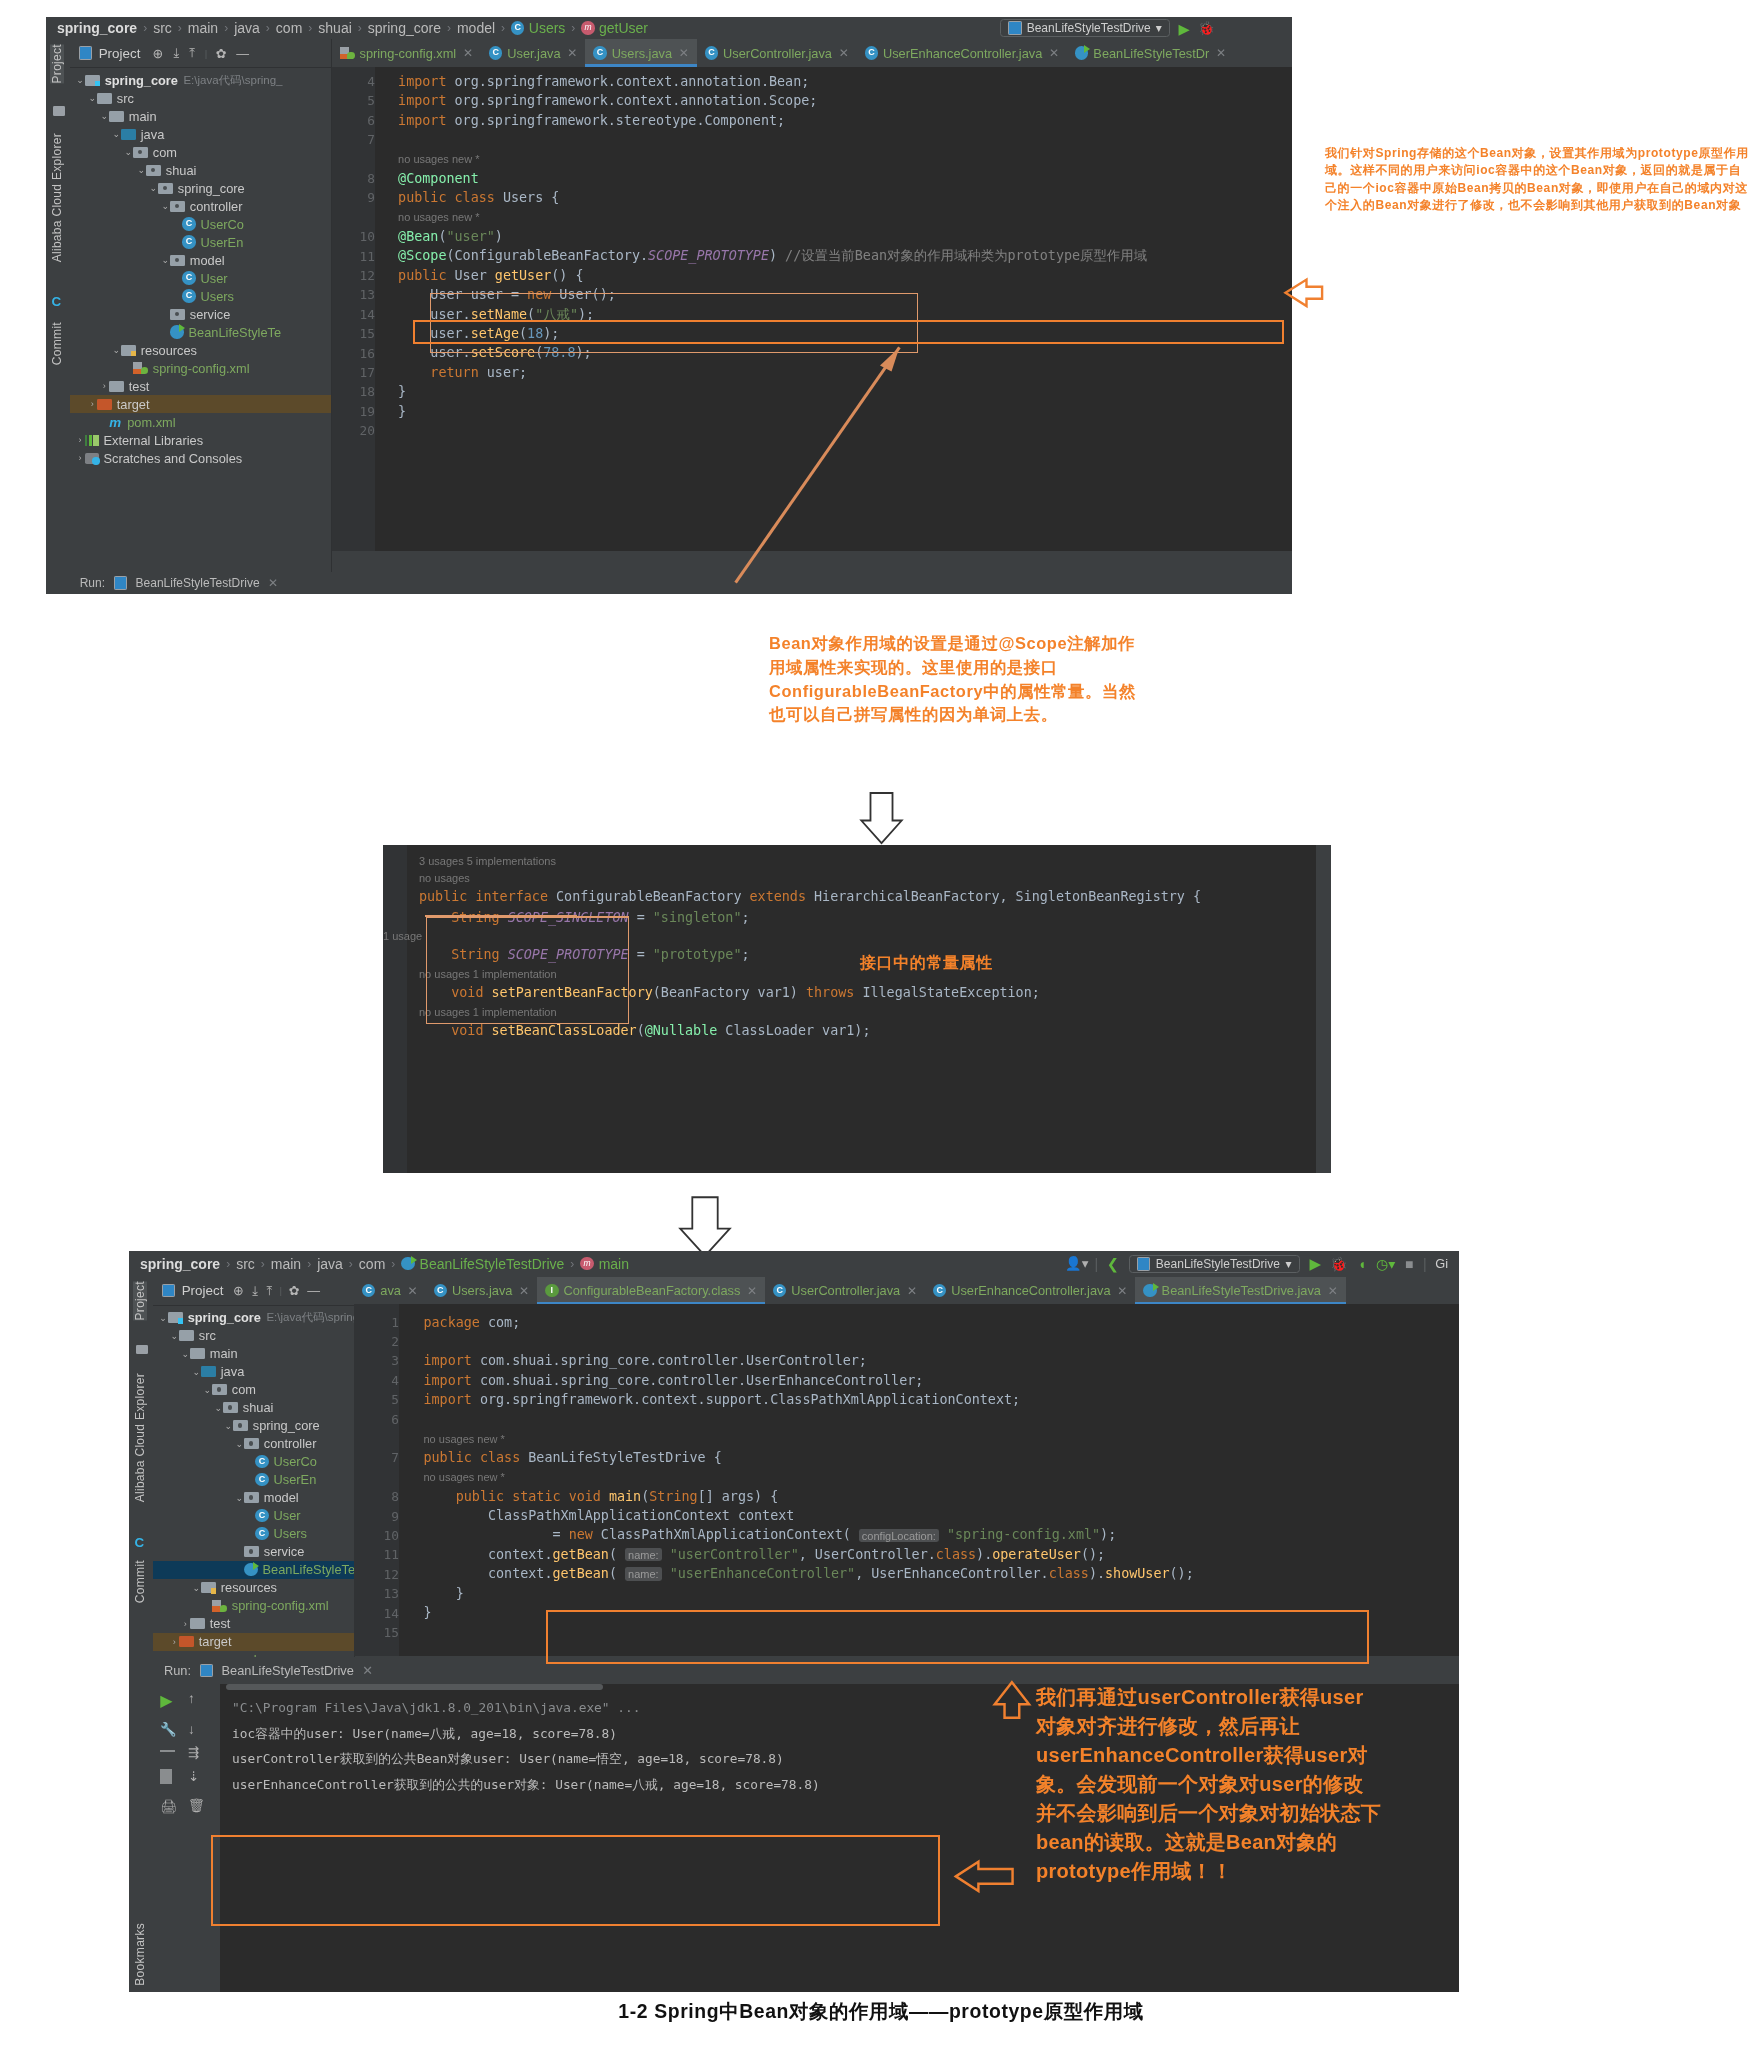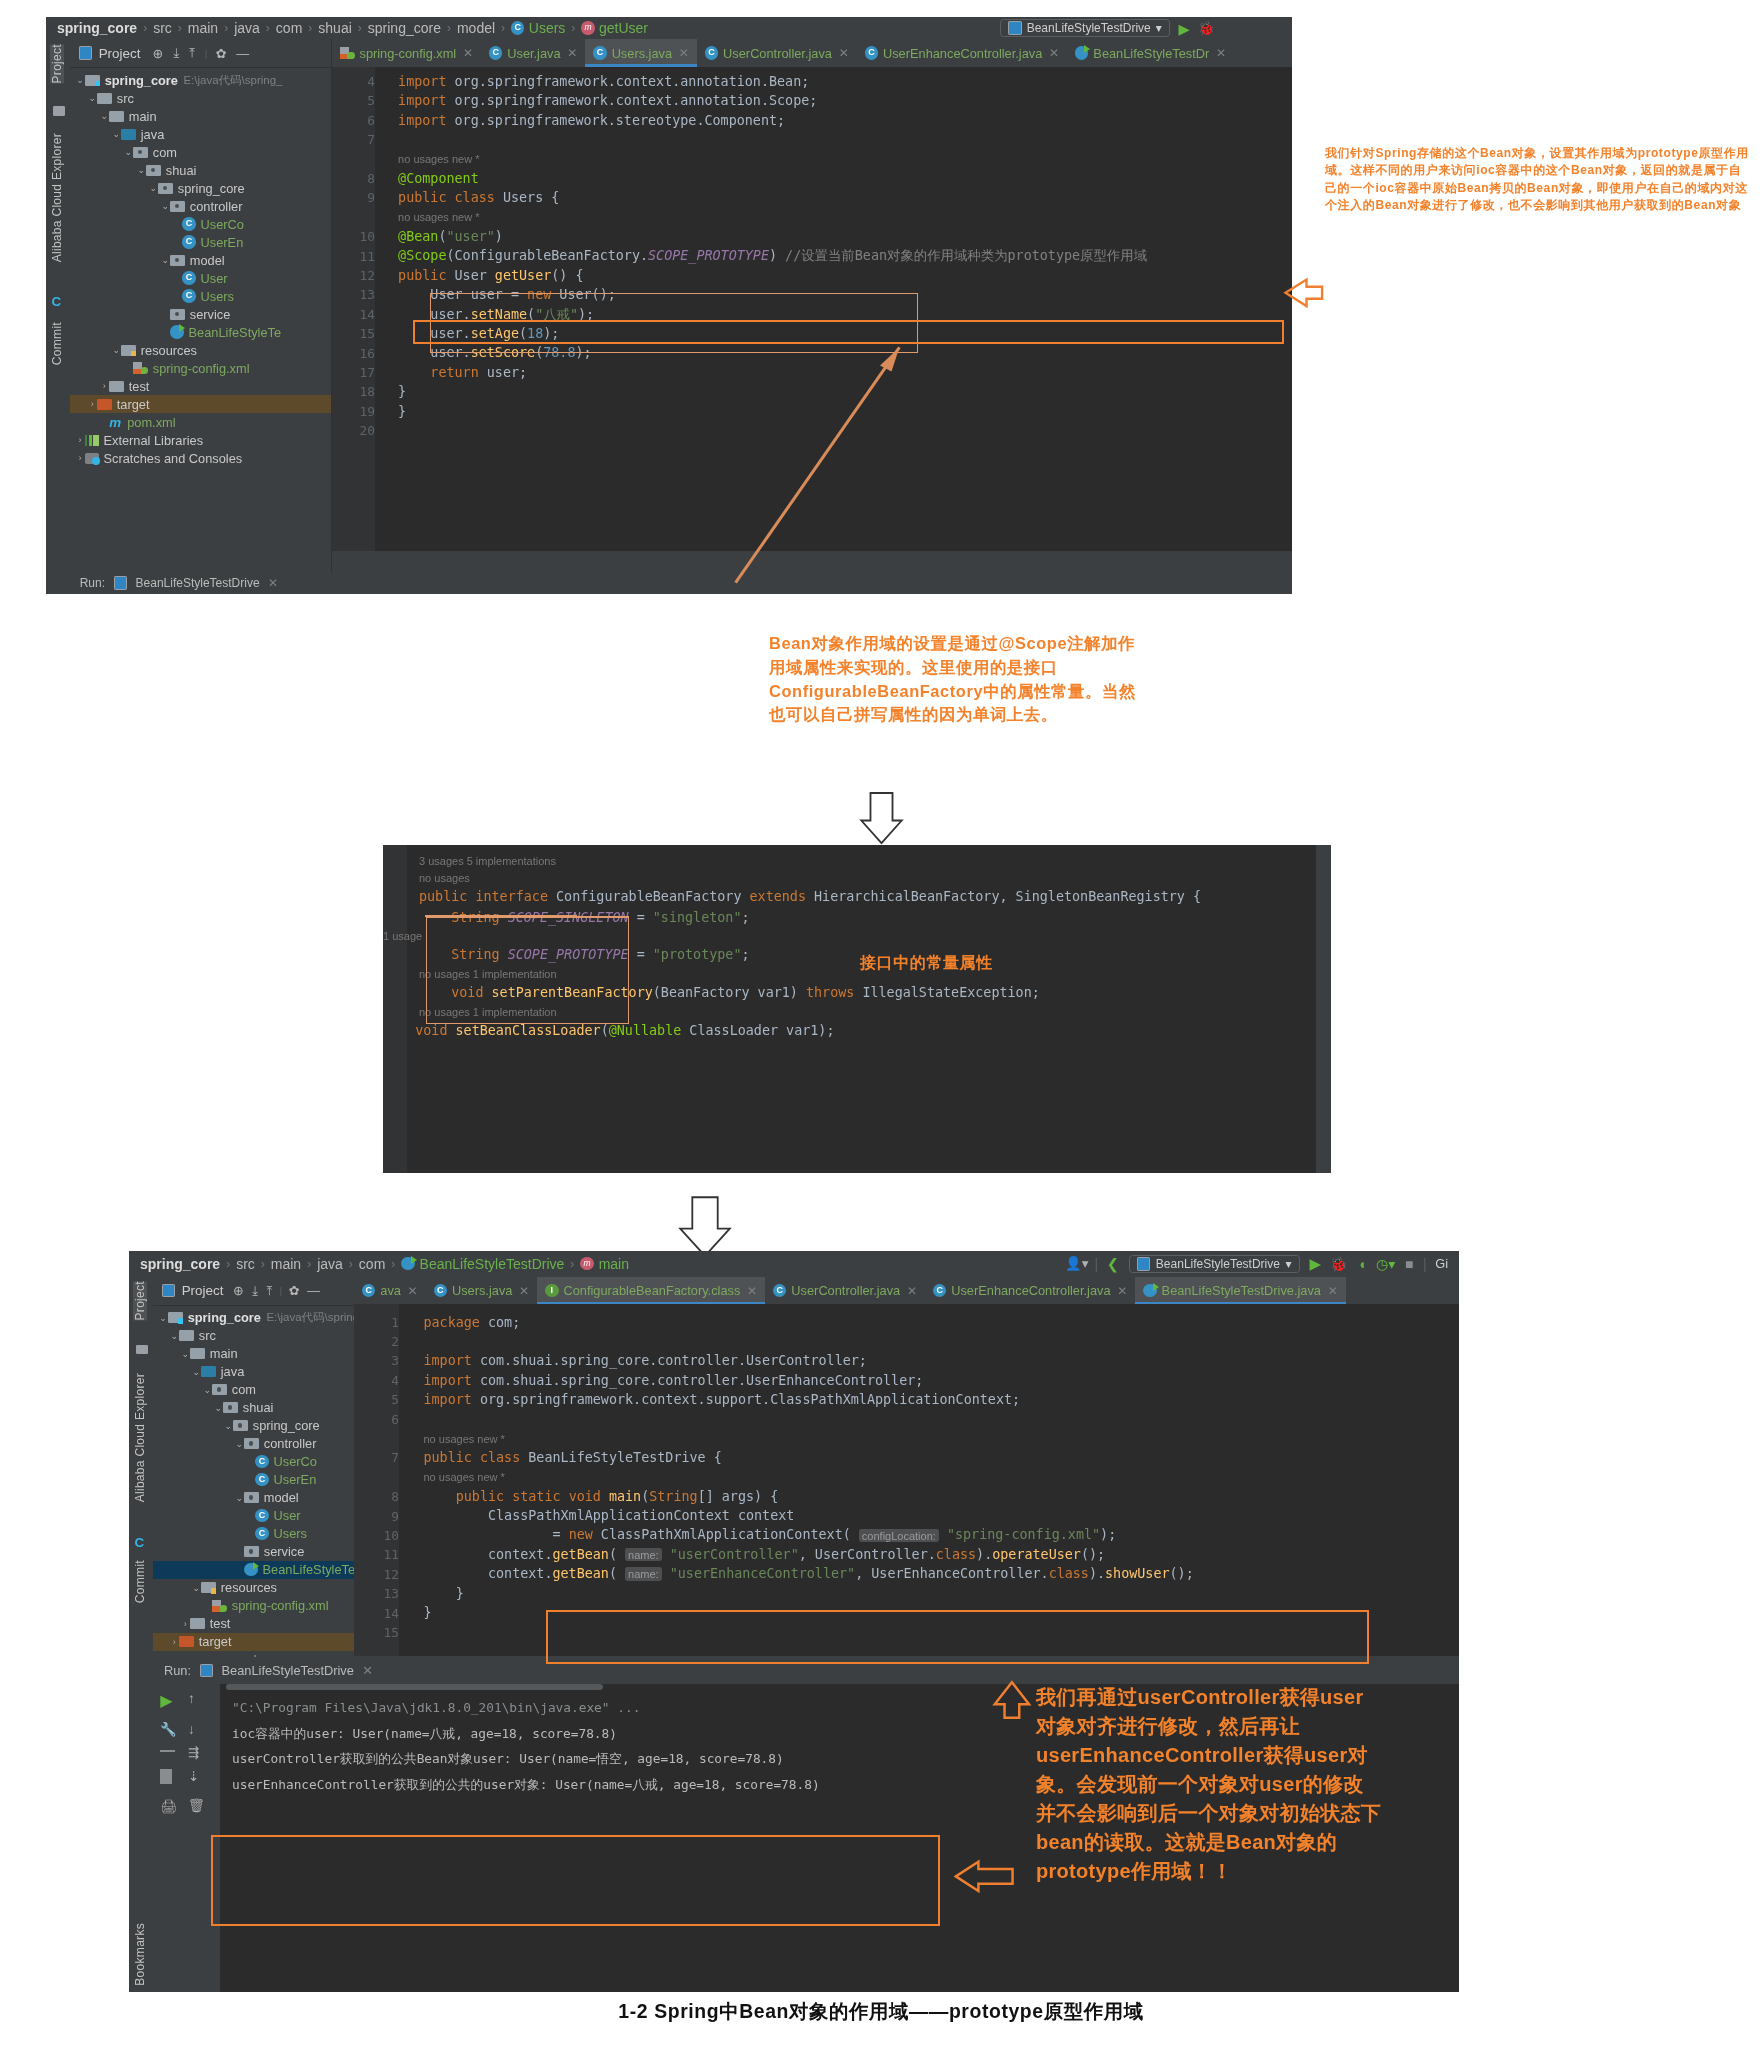--- a/index.html
+++ b/index.html
@@ -52,21 +52,21 @@
   .tlabel.bold{font-weight:bold;color:#e0e0e0;}
   .tpath{color:#7d8084;font-size:11.5px;margin-left:5.5px;}
   .libic{width:13.4px;height:11px;flex:none;margin-right:4.9px;background:linear-gradient(90deg,#3f7f3f 0 2.4px,transparent 2.4px 4.3px,#5fb83c 4.3px 6.7px,transparent 6.7px 8.5px,#9ac96a 8.5px 11px);}
   .scric{width:13.4px;height:11px;flex:none;margin-right:4.9px;background:#7d8084;border-radius:1.8px;position:relative;}
   .scric:after{content:"";position:absolute;right:-1.2px;bottom:-1.2px;width:7.3px;height:7.3px;border-radius:50%;background:#35b3e6;}
 
   
   .gutter{color:#606366;font-size:12.8px;text-align:right;font-family:"DejaVu Sans Mono",monospace;}
   .code{font-family:"DejaVu Sans Mono",monospace;font-size:13.4px;line-height:19.4px;color:#a9b7c6;white-space:pre;}
   .kw{color:#cc7832;}
-  .ann{color:#84cc16;}
+  .ann{color:#86efac;}
   .str{color:#6a8759;}
   .num{color:#6897bb;}
   .mth{color:#ffc66d;}
   .cmt{color:#808080;}
   .stat{color:#9876aa;font-style:italic;}
   .hint{color:#787878;font-size:11px;font-family:"Liberation Sans",sans-serif;}
   .param{background:#4d4f51;color:#9a9a9a;font-size:11px;border-radius:2.4px;padding:0.6px 3px;font-family:"Liberation Sans",sans-serif;}
 
   
   .obox{position:absolute;border:2.4px solid #f08030;box-sizing:border-box;}
@@ -451,21 +451,21 @@
       </div>
       <div style="display: flex; align-items: center; height: 17px; padding-left: 36px;">
         <div class="hint">no usages   1 implementation</div>
       </div>
       <div style="display: flex; align-items: center; height: 20.7px; padding-left: 36px;">
         <div class="code">    <span class="kw">void</span> <span class="mth">setParentBeanFactory</span>(BeanFactory var1) <span class="kw">throws</span> IllegalStateException;</div>
       </div>
       <div style="display: flex; align-items: center; height: 17px; padding-left: 36px;">
         <div class="hint">no usages   1 implementation</div>
       </div>
-      <div style="display: flex; align-items: center; height: 20.7px; ">
+      <div style="display: flex; align-items: center; height: 20.7px; padding-left: 36px;">
         <div class="code">    <span class="kw">void</span> <span class="mth">setBeanClassLoader</span>(<span class="ann">@Nullable</span> ClassLoader var1);</div>
       </div>
     </div>
   <div style="position:absolute;right:0;top:0;width:14.6px;bottom:0;background:#3c3f41;"></div>
 </div>
 <div class="obox thin" style="left:425px;top:915px;width:152px;height:0px;"></div>
 <div class="obox thin" style="left:427px;top:916px;width:201px;height:0;"></div>
 <div class="obox thin" style="left:427px;top:916px;width:201px;height:0;"></div>
 <div class="obox thin" style="left:426px;top:916px;width:203px;height:0;"></div>
 <div class="obox thin" style="left:426px;top:916px;width:203px;height:108px;"></div>

